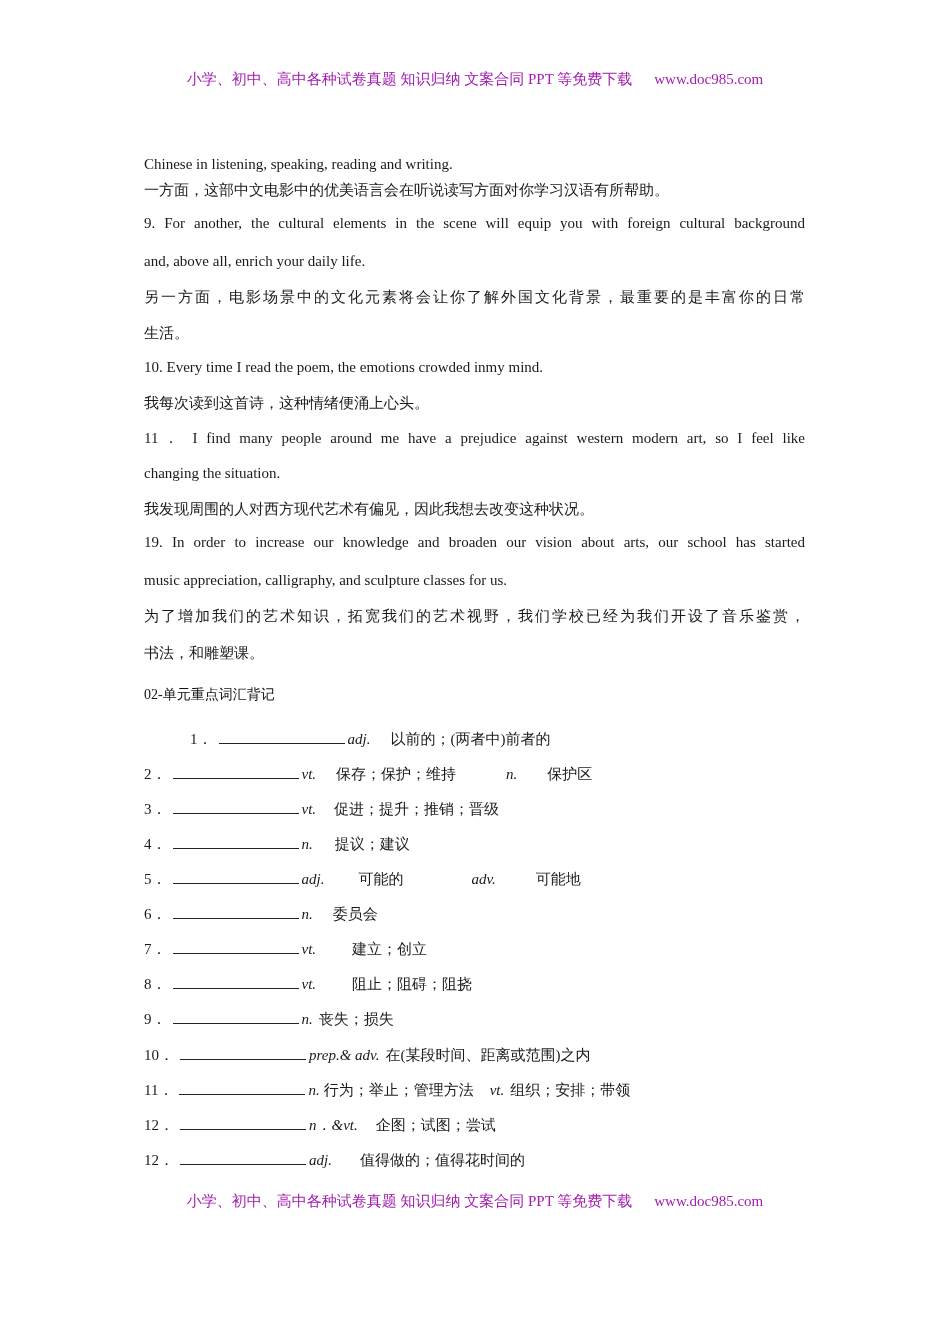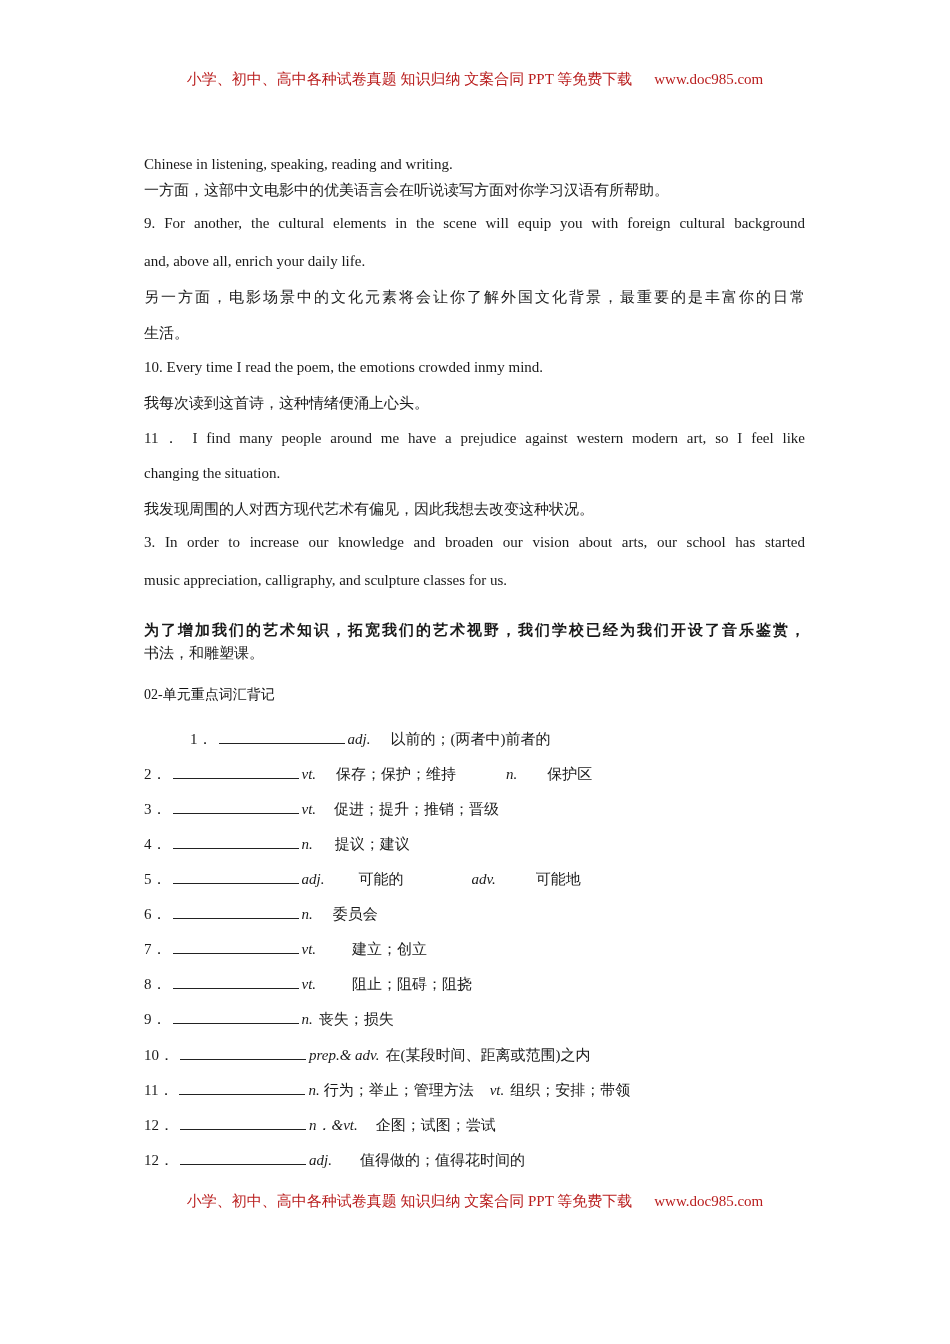--- a/index.html
+++ b/index.html
@@ -1,18 +1,18 @@
 <!DOCTYPE html>
 <html><head>
 <meta charset="utf-8">
 <style>
   html, body { margin: 0; padding: 0; background: #ffffff; }
   body { width: 950px; height: 1344px; position: relative; overflow: hidden;
          font-family: "Liberation Serif", "DejaVu Serif", serif; color: #1a1a1a; }
-  .hdr { position: absolute; left: 0; width: 950px; text-align: center; font-size: 15px; color: #b91c1c; }
+  .hdr { position: absolute; left: 0; width: 950px; text-align: center; font-size: 15px; color: #a21caf; }
   .hdr .site { margin-left: 22px; }
   .line { position: absolute; left: 144px; font-size: 15px; white-space: nowrap; }
   .just { width: 661px; text-align: justify; text-align-last: justify; white-space: normal; }
   .heading { position: absolute; left: 144px; top: 686px; font-family: Liberation Serif, serif; font-size: 14px; color: #111; }
   .vocab { position: absolute; left: 144px; font-size: 15px; white-space: nowrap; }
   .vocab .num { display: inline-block; }
   .vocab .blank { display: inline-block; width: 126px; border-bottom: 1px solid #222; height: 14px; vertical-align: baseline; margin: 0 3px 0 6px; }
   .vocab .pos { font-style: italic; }
   .vocab .sp { display: inline-block; }
 </style>
@@ -28,23 +28,23 @@
   <div class="line" style="top:181px;">一方面，这部中文电影中的优美语言会在听说读写方面对你学习汉语有所帮助。</div>
   <div class="line just" style="top:215px;">9. For another, the cultural elements in the scene will equip you with foreign cultural background</div>
   <div class="line" style="top:253px;">and, above all, enrich your daily life.</div>
   <div class="line just" style="top:288px;">另一方面，电影场景中的文化元素将会让你了解外国文化背景，最重要的是丰富你的日常</div>
   <div class="line" style="top:324px;">生活。</div>
   <div class="line" style="top:359px;">10. Every time I read the poem, the emotions crowded inmy mind.</div>
   <div class="line" style="top:394px;">我每次读到这首诗，这种情绪便涌上心头。</div>
   <div class="line just" style="top:429px;">11．  I find many people around me have a prejudice against western modern art, so I feel like</div>
   <div class="line" style="top:465px;text-align:right;">changing the situation.</div>
   <div class="line" style="top:500px;">我发现周围的人对西方现代艺术有偏见，因此我想去改变这种状况。</div>
-  <div class="line just" style="top:534px;">3. In order to increase our knowledge and broaden our vision about arts, our school has started</div>
+  <div class="line just" style="top:534px;">19. In order to increase our knowledge and broaden our vision about arts, our school has started</div>
   <div class="line" style="top:572px;">music appreciation, calligraphy, and sculpture classes for us.</div>
-  <div class="line just" style="top:621px;font-weight:bold;">为了增加我们的艺术知识，拓宽我们的艺术视野，我们学校已经为我们开设了音乐鉴赏，</div>
+  <div class="line just" style="top:607px;">为了增加我们的艺术知识，拓宽我们的艺术视野，我们学校已经为我们开设了音乐鉴赏，</div>
   <div class="line" style="top:644px;">书法，和雕塑课。</div>
 </div>
 
 <div class="heading">02-单元重点词汇背记</div>
 
 <div>
   <div class="vocab" style="top:729px;margin-left:46px;">
     <span class="num">1．</span><span class="blank"></span><span class="pos">adj.</span><span class="sp" style="width:20px"></span><span>以前的；(两者中)前者的</span>
   </div>
   <div class="vocab" style="top:764px;">

